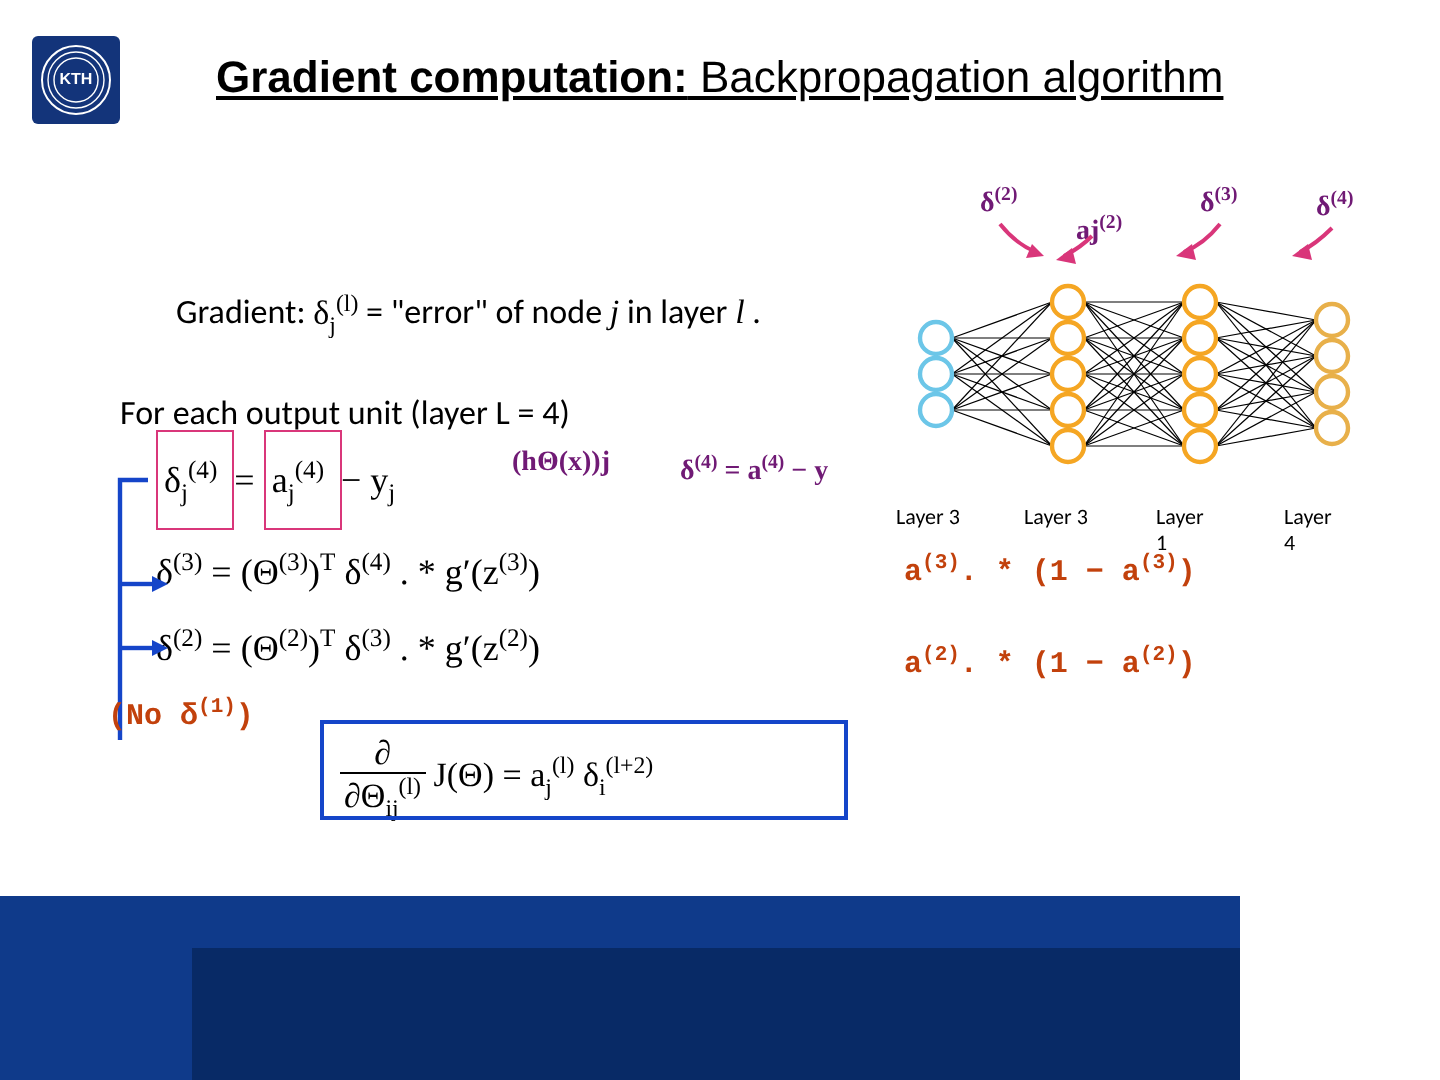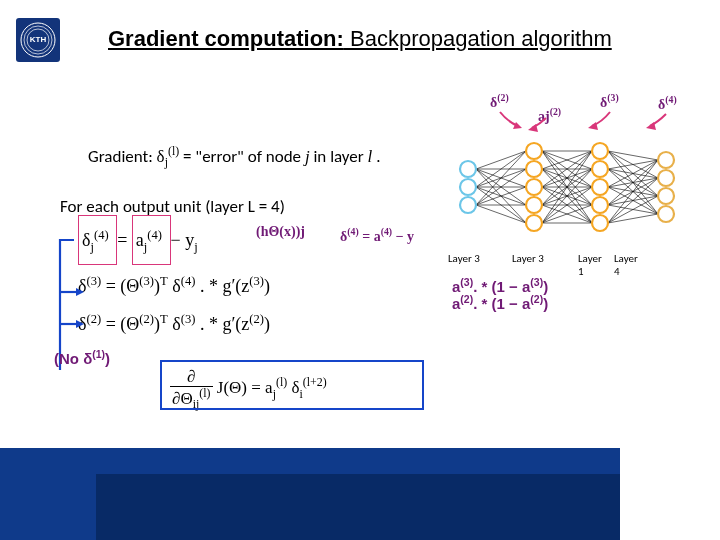--- a/index.html
+++ b/index.html
@@ -7,21 +7,21 @@
   .logo{position:absolute;left:16px;top:18px;width:44px;height:44px}
   .title{position:absolute;left:108px;top:26px;font-size:22px;color:#000;white-space:nowrap}
   .title .b{font-weight:700}
   .title .u{text-decoration:underline}
   .content{position:absolute;left:60px;top:100px;right:20px;bottom:120px}
   .txt{position:absolute;font-family:"Segoe UI",Calibri,Arial,sans-serif;font-size:17px;color:#000}
   .math{font-family:"Times New Roman",serif}
   .frac{display:inline-block;text-align:center;vertical-align:middle;font-family:'Times New Roman',serif}
   .frac .n{display:block;border-bottom:1px solid #000;padding:0 2px;line-height:1.05}
   .frac .d{display:block;padding:0 2px;line-height:1.05}
-  .hand{font-family:Liberation Sans, sans-serif;color:#701a75;font-size:15px;font-weight:600}
+  .hand{font-family:Liberation Mono, monospace;color:#c2410c;font-size:15px;font-weight:600}
   .hand2{font-family:"Comic Sans MS","Segoe Script",cursive;color:#701a75;font-size:14px;font-weight:600}
   .nn{position:absolute}
   .layerlab{position:absolute;font-family:Calibri,Arial,sans-serif;font-size:11px;color:#000}
   .footer{position:absolute;left:0;right:0;bottom:0;height:92px}
   .footer .light{position:absolute;left:0;right:0;bottom:0;height:92px;background:#0f3a8a}
   .footer .dark{position:absolute;left:96px;right:0;bottom:0;height:66px;background:#082a66}
   sup,sub{font-size:.7em}
   .box{border:1.5px solid #1545c9;padding:14px 3px}
 </style>
 </head>
@@ -110,21 +110,21 @@
       <span> J(Θ) = </span>
       <span>a</span><sub>j</sub><sup>(l)</sup>
       <span>δ</span><sub>i</sub><sup>(l+2)</sup>
     </div>
 
     <div style="position:absolute;left:100px;top:260px;width:260px;height:46px;border:2px solid #1545c9"></div>
 
     <div class="hand" style="position:absolute;left:392px;top:176px">
       <span>a</span><sup>(3)</sup><span>. * (1 − a</span><sup>(3)</sup><span>)</span>
     </div>
-    <div class="hand" style="position:absolute;left:392px;top:193px">
+    <div class="hand" style="position:absolute;left:392px;top:222px">
       <span>a</span><sup>(2)</sup><span>. * (1 − a</span><sup>(2)</sup><span>)</span>
     </div>
 
     <svg class="nn" style="left:380px;top:12px;width:270px;height:150px" id="nnsvg">
         <line x1="36" y1="57" x2="86" y2="39" stroke="#000" stroke-width="0.6"></line>
         <line x1="36" y1="57" x2="86" y2="57" stroke="#000" stroke-width="0.6"></line>
         <line x1="36" y1="57" x2="86" y2="75" stroke="#000" stroke-width="0.6"></line>
         <line x1="36" y1="57" x2="86" y2="93" stroke="#000" stroke-width="0.6"></line>
         <line x1="36" y1="57" x2="86" y2="111" stroke="#000" stroke-width="0.6"></line>
         <line x1="36" y1="75" x2="86" y2="39" stroke="#000" stroke-width="0.6"></line>
@@ -197,21 +197,21 @@
         <circle cx="160" cy="111" r="8" fill="#fff" stroke="#f5a623" stroke-width="2.2"></circle>
         <circle cx="226" cy="48" r="8" fill="#fff" stroke="#e8b04a" stroke-width="2.2"></circle>
         <circle cx="226" cy="66" r="8" fill="#fff" stroke="#e8b04a" stroke-width="2.2"></circle>
         <circle cx="226" cy="84" r="8" fill="#fff" stroke="#e8b04a" stroke-width="2.2"></circle>
         <circle cx="226" cy="102" r="8" fill="#fff" stroke="#e8b04a" stroke-width="2.2"></circle>
       </svg>
 
     <div class="layerlab" style="left:388px;top:152px">Layer 3</div>
     <div class="layerlab" style="left:452px;top:152px">Layer 3</div>
     <div class="layerlab" style="left:518px;top:152px">Layer 1</div>
-    <div class="layerlab" style="left:554px;top:152px">Layer 4</div>
+    <div class="layerlab" style="left:582px;top:152px">Layer 4</div>
 
     <div class="hand2" style="position:absolute;left:430px;top:-8px"><span>δ</span><sup>(2)</sup></div>
     <div class="hand2" style="position:absolute;left:478px;top:6px"><span>aj</span><sup>(2)</sup></div>
     <div class="hand2" style="position:absolute;left:540px;top:-8px"><span>δ</span><sup>(3)</sup></div>
     <div class="hand2" style="position:absolute;left:598px;top:-6px"><span>δ</span><sup>(4)</sup></div>
 
     <svg style="position:absolute;left:420px;top:4px;width:210px;height:30px">
       <path d="M20 8 Q28 18 38 22" stroke="#d9367a" stroke-width="2" fill="none"></path>
         <polygon points="36,18 42,24 33,25" fill="#d9367a"></polygon>
       <path d="M66 14 Q60 20 52 24" stroke="#d9367a" stroke-width="2" fill="none"></path>

